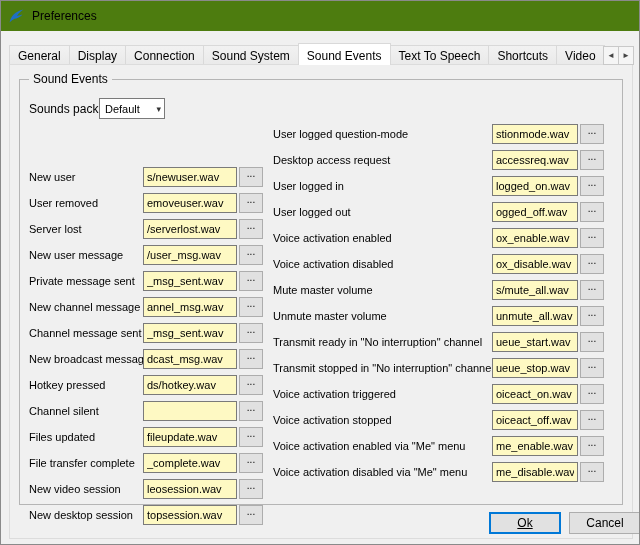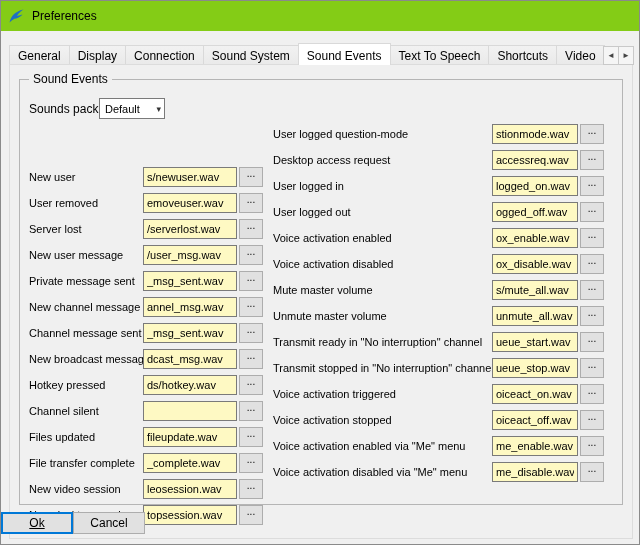--- a/index.html
+++ b/index.html
@@ -6,21 +6,21 @@
   html,body { background:#cfcfcf; }
   body { font-family:"Liberation Sans","DejaVu Sans",sans-serif; font-size:12px; color:#000; }
 
   .window {
     position:relative; width:640px; height:545px;
     background:#f0f0f0; border:1px solid #8a8a8a; overflow:hidden;
   }
 
   
   .titlebar {
-    height:30px; background:#84cc16; display:flex; align-items:center;
+    height:30px; background:#4d7c0f; display:flex; align-items:center;
     padding-left:7px; gap:7px;
   }
   .app-icon { width:17px; height:17px; flex:0 0 auto; }
   .title-text { font-size:12px; }
 
   
   .tabbar {
     position:absolute; left:8px; top:42px; width:604px; height:22px;
     display:flex; align-items:flex-end; overflow:hidden; white-space:nowrap;
   }
@@ -80,21 +80,21 @@
   }
   .col-left  .event-input { width:94px; }
   .col-right .event-input { width:86px; }
   .browse-btn {
     width:24px; height:20px; margin-left:2px; background:#e1e1e1;
     border:1px solid #adadad; font-size:10px; line-height:1; padding:0 0 6px 0;
     font-family:inherit;
   }
 
   
-  .button-row { position:absolute; left:0; top:511px; width:640px; display:flex; justify-content:flex-start; z-index:3; }
+  .button-row { position:absolute; left:0; top:511px; width:640px; display:flex; justify-content:flex-end; gap:8px; z-index:3; }
   .dlg-btn {
     width:72px; height:22px; background:#e1e1e1; border:1px solid #adadad;
     font-size:12px; font-family:inherit;
   }
   .dlg-btn.default { border:2px solid #0078d7; text-decoration:underline; }
 </style>
 </head>
 <body>
 
 <div class="window">

